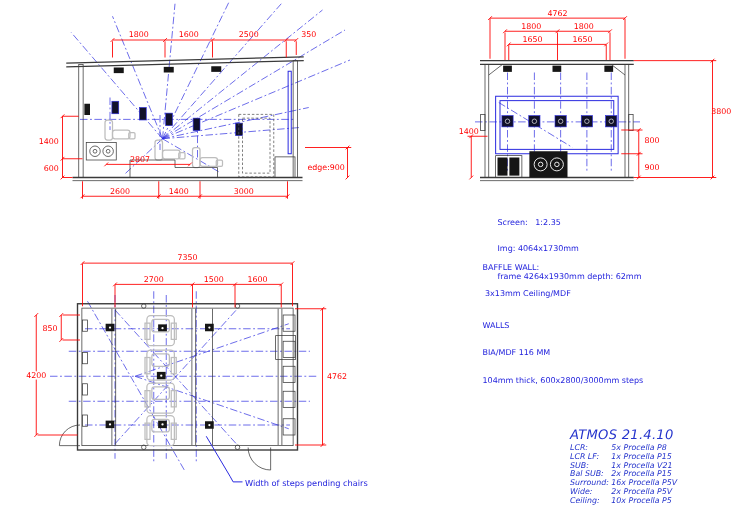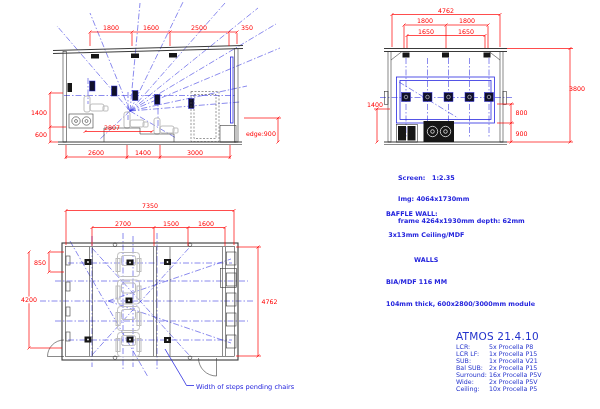--- a/index.html
+++ b/index.html
@@ -12,23 +12,23 @@
   .r  {stroke:#ff0000;fill:none;stroke-width:.7;}
   .rt {fill:#ff0000;font-size:6.3px;}
   .bt {fill:#2424dd;font-size:6.6px;}
   .bd {stroke:#2a2ae0;fill:none;stroke-width:.55;stroke-dasharray:6 2 1.5 2;}
   .bs {stroke:#2a2ae0;fill:none;stroke-width:.8;}
   .blk{fill:#161616;stroke:none;}
   .bsp{fill:#10102a;stroke:#2a2ae0;stroke-width:.5;}
   .gray{stroke:#bdbdbd;fill:none;stroke-width:1;}
   .dash{stroke:#555;fill:none;stroke-width:.6;stroke-dasharray:2 1.5;}
   .note{position:absolute;color:#2424dd;font-size:6.4px;line-height:7.3px;white-space:pre;}
-  .note div{white-space:pre;font-weight:bold;}
-  #wall-note .gap{margin-top:3px;margin-left:28px;}
-  #atmos{position:absolute;left:456px;top:330px;color:#2433cc;}
+  .note div{white-space:pre;}
+  #wall-note .gap{margin-top:3px;}
+  #atmos{position:absolute;left:456px;top:342px;color:#2433cc;font-style:italic;}
   #atmos .ttl{font-size:10.5px;letter-spacing:.2px;margin-bottom:1px;}
   #atmos .row{display:flex;font-size:6.3px;line-height:7px;}
   #atmos .lab{width:33px;}
 </style>
 </head>
 <body>
 
 <div id="canvas">
 
 <svg width="600" height="409" viewBox="0 0 600 409">
@@ -288,21 +288,21 @@
   <div>Screen:   1:2.35</div>
   <div>Img: 4064x1730mm</div>
   <div>frame 4264x1930mm depth: 62mm</div>
 </div>
 
 <div id="wall-note" class="note" style="left:386px;top:196px;">
   <div>BAFFLE WALL:</div>
   <div> 3x13mm Ceiling/MDF</div>
   <div class="gap">WALLS</div>
   <div>BIA/MDF 116 MM</div>
-  <div>104mm thick, 600x2800/3000mm module</div>
+  <div>104mm thick, 600x2800/3000mm steps</div>
 </div>
 
 <div id="atmos">
   <div class="ttl">ATMOS 21.4.10</div>
   <div class="row">
     <span class="lab">LCR:</span>
     <span>5x Procella P8</span>
   </div>
   <div class="row">
     <span class="lab">LCR LF:</span>

